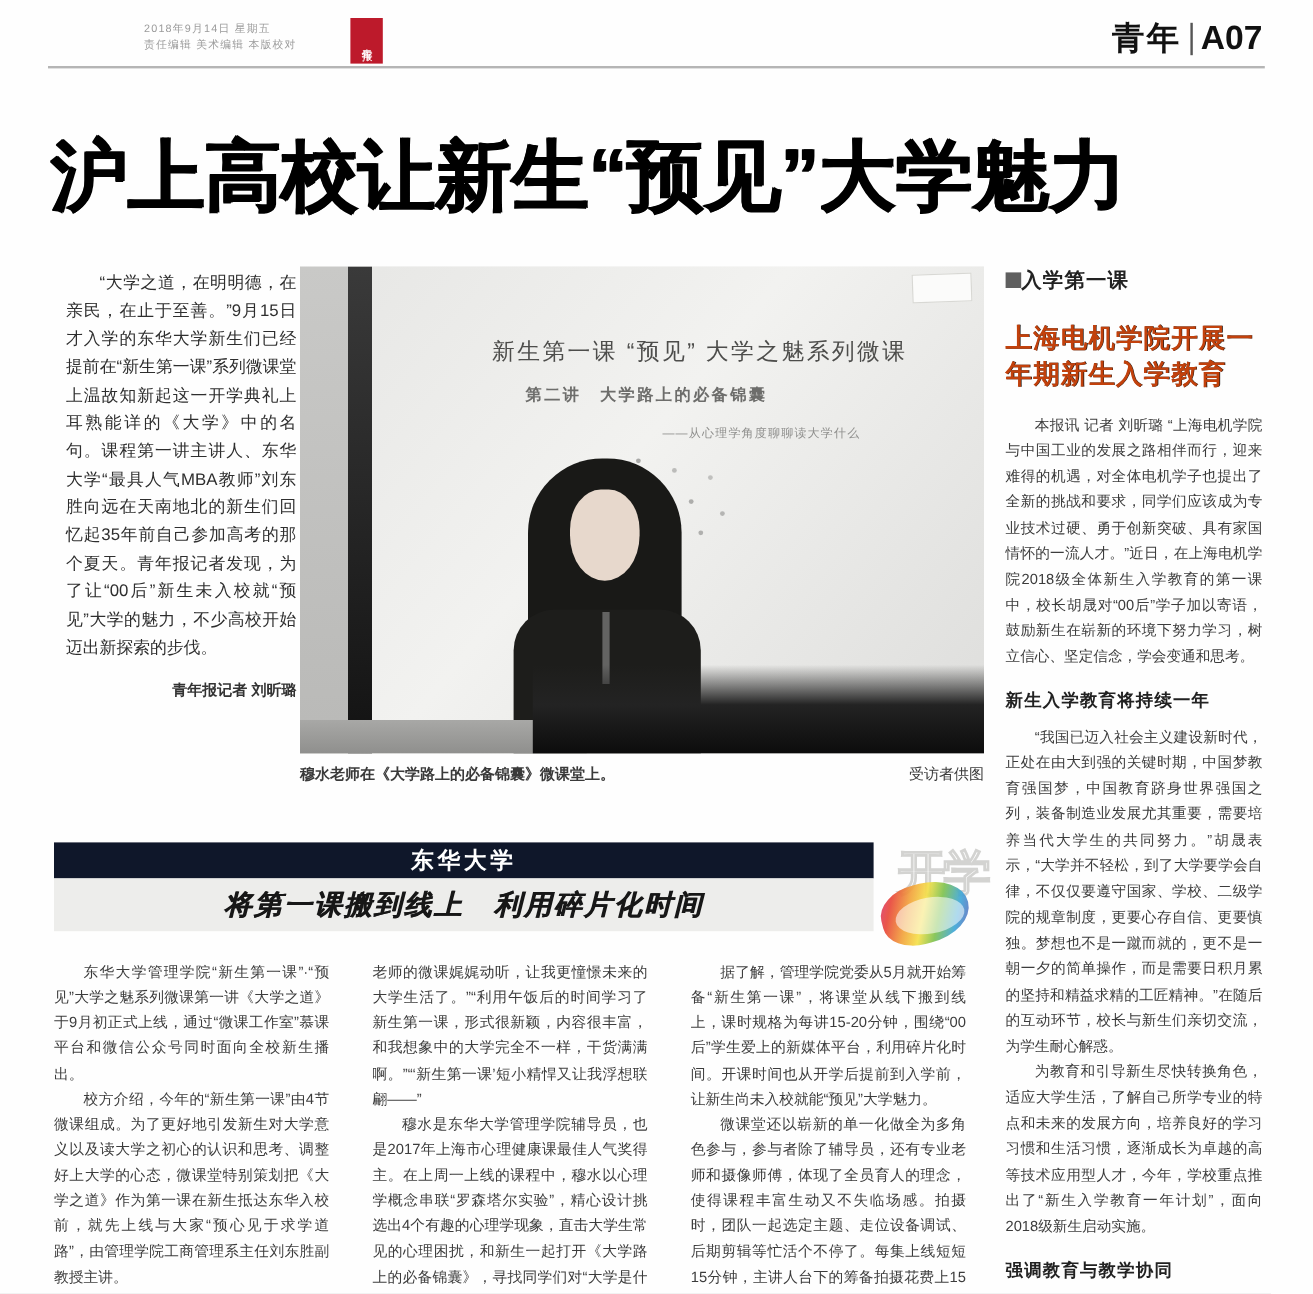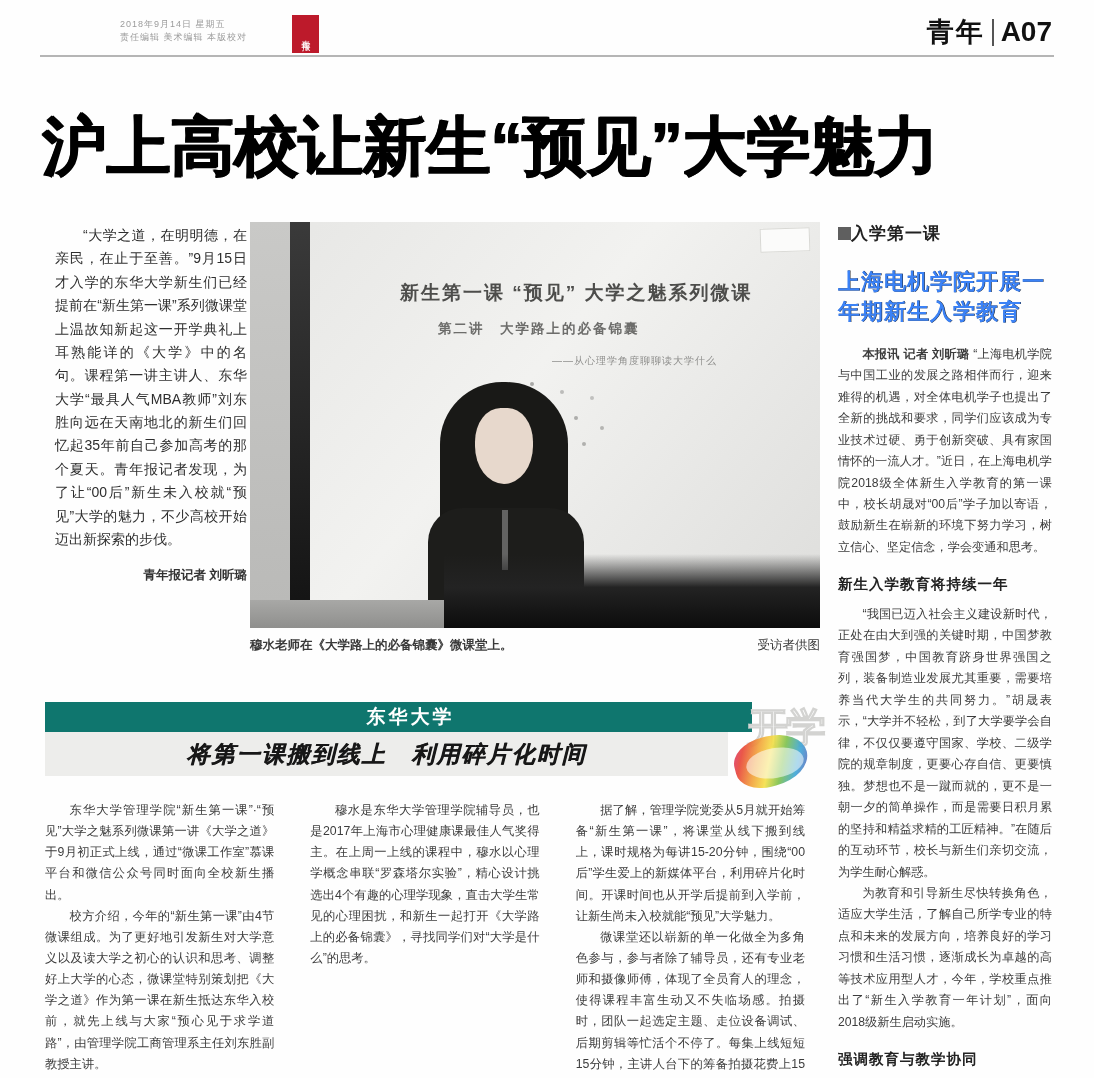--- a/index.html
+++ b/index.html
@@ -28,21 +28,21 @@
   .lead .byline{margin-top:14px;text-indent:0;text-align:right;font-weight:bold;font-size:12.5px;color:#333;}
   
   .photo{position:absolute;left:250px;top:222px;width:570px;height:406px;overflow:hidden;
          background:linear-gradient(130deg,#e6e6e4 0%,#f2f2f0 45%,#dddddb 100%);}
   .photo .wall{position:absolute;left:0;top:0;width:40px;height:100%;
                background:linear-gradient(#c9c9c7,#b9b9b7);}
   .photo .frame{position:absolute;left:40px;top:0;width:20px;height:100%;
                 background:linear-gradient(#3a3a3a,#121212);}
   .photo .tag{position:absolute;right:10px;top:6px;width:48px;height:22px;background:#fbfbfa;
               border:1px solid #d8d8d4;transform:rotate(-2deg);}
-  .slide-title{position:absolute;left:150px;top:58px;width:410px;font-size:19px;font-weight:bold;
+  .slide-title{position:absolute;left:160px;top:58px;width:410px;font-size:19px;font-weight:normal;
                color:#4d4d4b;letter-spacing:2px;}
   .slide-sub{position:absolute;left:188px;top:98px;width:360px;font-size:13.5px;font-weight:bold;
              color:#6d6d6b;letter-spacing:2px;}
   .slide-note{position:absolute;left:302px;top:132px;width:260px;font-size:10px;color:#8f8f8d;letter-spacing:1px;}
   .dots{position:absolute;left:280px;top:160px;width:4px;height:4px;border-radius:50%;background:#a9a9a7;
         box-shadow:14px 22px 0 #b3b3b1,30px 8px 0 #bcbcba,44px 34px 0 #adadab,8px 46px 0 #b8b8b6,
                    52px 60px 0 #b0b0ae,24px 70px 0 #bababa,60px 14px 0 #c0c0be,70px 44px 0 #b5b5b3;}
   .person{position:absolute;left:178px;top:160px;width:156px;height:246px;}
   .person .hair{position:absolute;left:12px;top:0;width:128px;height:240px;background:#191917;
                 border-radius:62px 62px 34px 34px;}
@@ -55,29 +55,29 @@
                background:linear-gradient(#a8a8a6,#8f8f8d);}
   .photo .dark-band{position:absolute;right:0;bottom:0;width:66%;height:74px;
                background:linear-gradient(to top,#0c0c0c 0%,#232323 55%,rgba(35,35,35,0) 100%);}
   .caption-row{position:absolute;left:250px;top:637px;width:570px;display:flex;
                justify-content:space-between;font-size:12.5px;color:#3a3a3a;}
   .caption-row .cap{font-weight:bold;}
   
   .rcol{position:absolute;left:838px;top:222px;width:214px;}
   .rkicker{display:flex;align-items:center;gap:0;font-size:17px;font-weight:bold;color:#222;letter-spacing:1px;}
   .rkicker .sq{width:13px;height:13px;background:#5f5f5f;display:inline-block;}
-  .rtitle{margin-top:22px;font-size:22px;line-height:1.38;font-weight:bold;color:#3b82f6;
+  .rtitle{margin-top:22px;font-size:22px;line-height:1.38;font-weight:bold;color:#c2410c;
           letter-spacing:1px;text-shadow:.5px 0 0 #1a1a1a;}
   .rbody{margin-top:16px;font-size:12.2px;line-height:1.76;text-align:justify;color:#3c3c3c;}
   .rbody p{margin:0;text-indent:2em;}
-  .rbody .lede-prefix{font-weight:bold;}
+  .rbody .lede-prefix{font-weight:normal;}
   .rsub{margin:14px 0 6px 0;font-size:14.5px;font-weight:bold;color:#222;text-indent:0;letter-spacing:1px;}
   
-  .dh-bar{position:absolute;left:45px;top:702px;width:683px;height:30px;background:#0f766e;
-          display:flex;align-items:center;justify-content:center;padding-left:24px;}
+  .dh-bar{position:absolute;left:45px;top:702px;width:683px;height:30px;background:#0f172a;
+          display:flex;align-items:center;justify-content:center;}
   .dh-bar span{color:#fff;font-weight:bold;font-size:19px;letter-spacing:3px;}
   .dh-sub{position:absolute;left:45px;top:732px;width:683px;height:44px;background:#ededeb;
           display:flex;align-items:center;justify-content:center;font-style:italic;}
   .dh-sub span{font-size:23px;font-weight:bold;color:#171717;letter-spacing:2px;text-shadow:.5px 0 0 #171717;}
   .school-logo{position:absolute;left:732px;top:698px;width:92px;height:98px;}
   .school-logo .ghost{position:absolute;right:0;top:2px;font-size:40px;font-weight:900;color:#fff;
           -webkit-text-stroke:1px #d3d3d1;letter-spacing:-2px;}
   .school-logo .blob{position:absolute;left:2px;top:38px;width:74px;height:50px;border-radius:48% 52% 55% 45%;
           transform:rotate(-14deg);
           background:linear-gradient(115deg,#d63a8e 0%,#e8483a 16%,#f2a23c 33%,#f5e04a 48%,#7fc24f 63%,#3fa7d8 80%,#7a53b0 100%);
@@ -163,20 +163,21 @@
     <div class="blob"></div>
     <div class="blob2"></div>
   </div>
   <div class="cols">
     <div class="col">
       <p>东华大学管理学院“新生第一课”·“预见”大学之魅系列微课第一讲《大学之道》于9月初正式上线，通过“微课工作室”慕课平台和微信公众号同时面向全校新生播出。</p>
       <p>校方介绍，今年的“新生第一课”由4节微课组成。为了更好地引发新生对大学意义以及读大学之初心的认识和思考、调整好上大学的心态，微课堂特别策划把《大学之道》作为第一课在新生抵达东华入校前，就先上线与大家“预心见于求学道路”，由管理学院工商管理系主任刘东胜副教授主讲。</p>
       <p>第一讲《大学之道》播出不久，就有不少新生通过课程平台留言：“刘</p>
     </div>
     <div class="col">
+      <p style="text-indent:0">老师的微课娓娓动听，让我更憧憬未来的大学生活了。”“利用午饭后的时间学习了新生第一课，形式很新颖，内容很丰富，和我想象中的大学完全不一样，干货满满啊。”“‘新生第一课’短小精悍又让我浮想联翩——”</p>
       <p>穆水是东华大学管理学院辅导员，也是2017年上海市心理健康课最佳人气奖得主。在上周一上线的课程中，穆水以心理学概念串联“罗森塔尔实验”，精心设计挑选出4个有趣的心理学现象，直击大学生常见的心理困扰，和新生一起打开《大学路上的必备锦囊》，寻找同学们对“大学是什么”的思考。</p>
     </div>
     <div class="col">
       <p>据了解，管理学院党委从5月就开始筹备“新生第一课”，将课堂从线下搬到线上，课时规格为每讲15-20分钟，围绕“00后”学生爱上的新媒体平台，利用碎片化时间。开课时间也从开学后提前到入学前，让新生尚未入校就能“预见”大学魅力。</p>
       <p>微课堂还以崭新的单一化做全为多角色参与，参与者除了辅导员，还有专业老师和摄像师傅，体现了全员育人的理念，使得课程丰富生动又不失临场感。拍摄时，团队一起选定主题、走位设备调试、后期剪辑等忙活个不停了。每集上线短短15分钟，主讲人台下的筹备拍摄花费上15个小时，但为了学生，大家觉得“这事儿值”。</p>
     </div>
   </div>
 
 </div>
 

